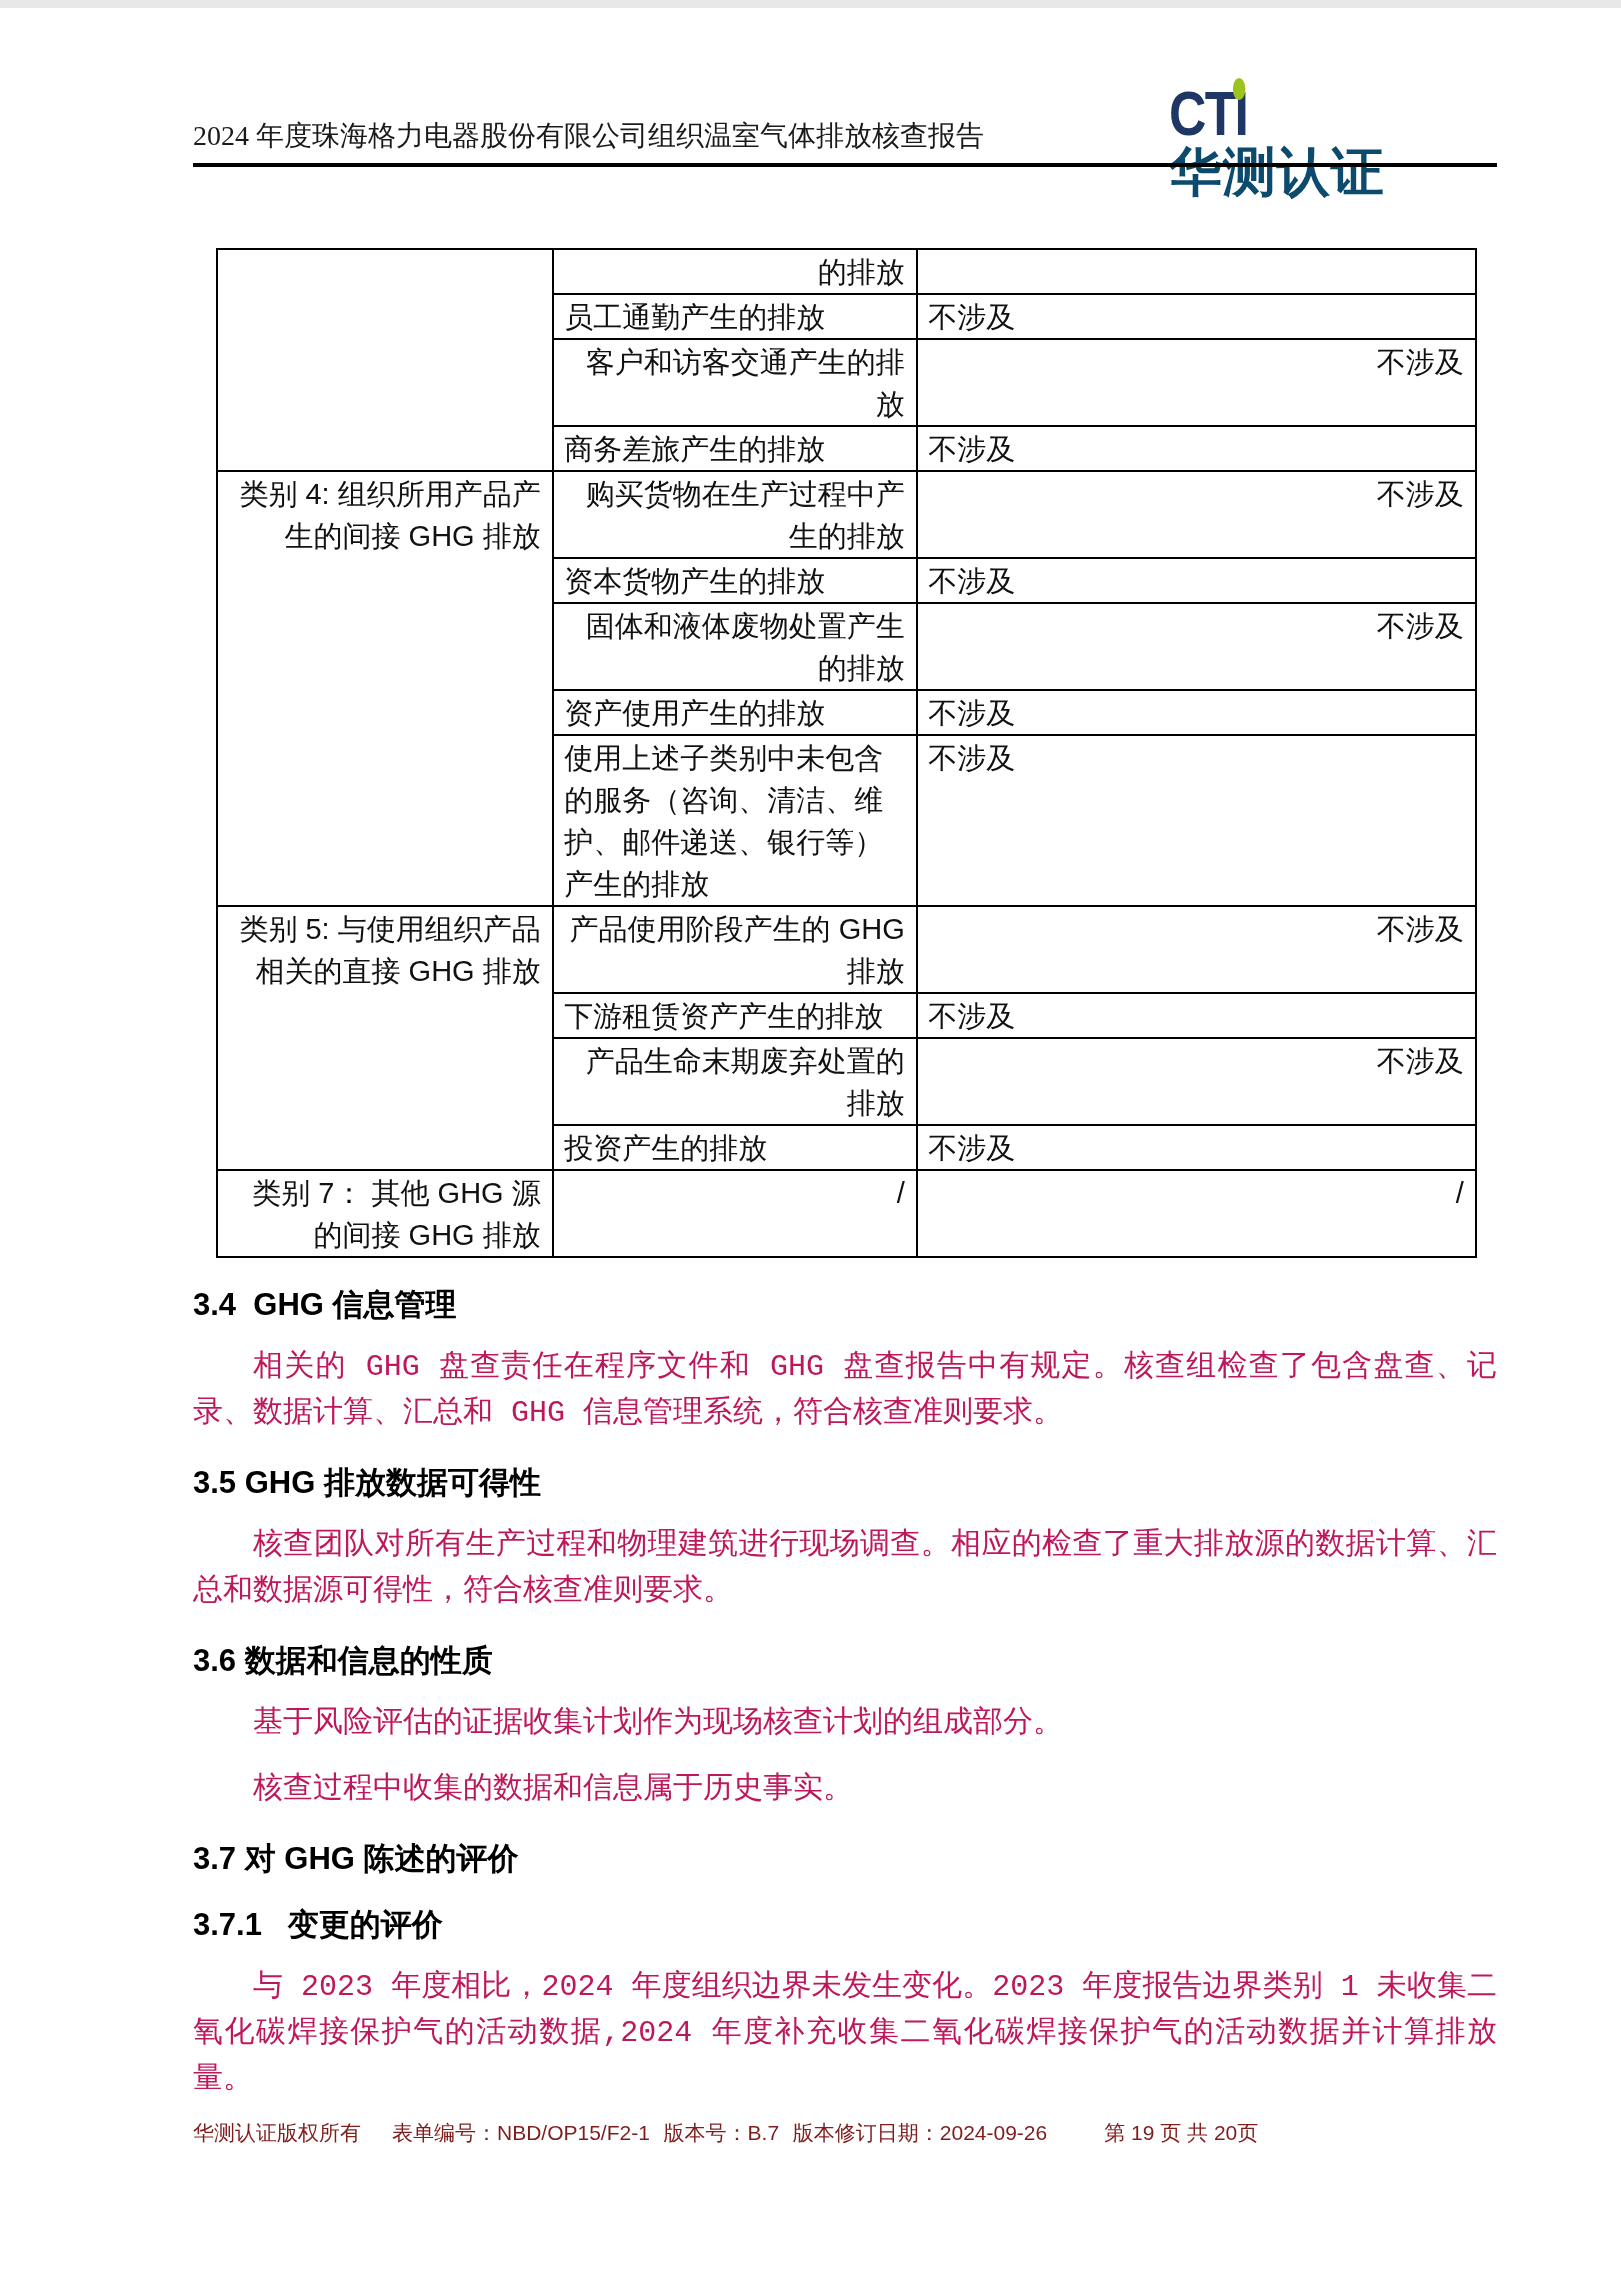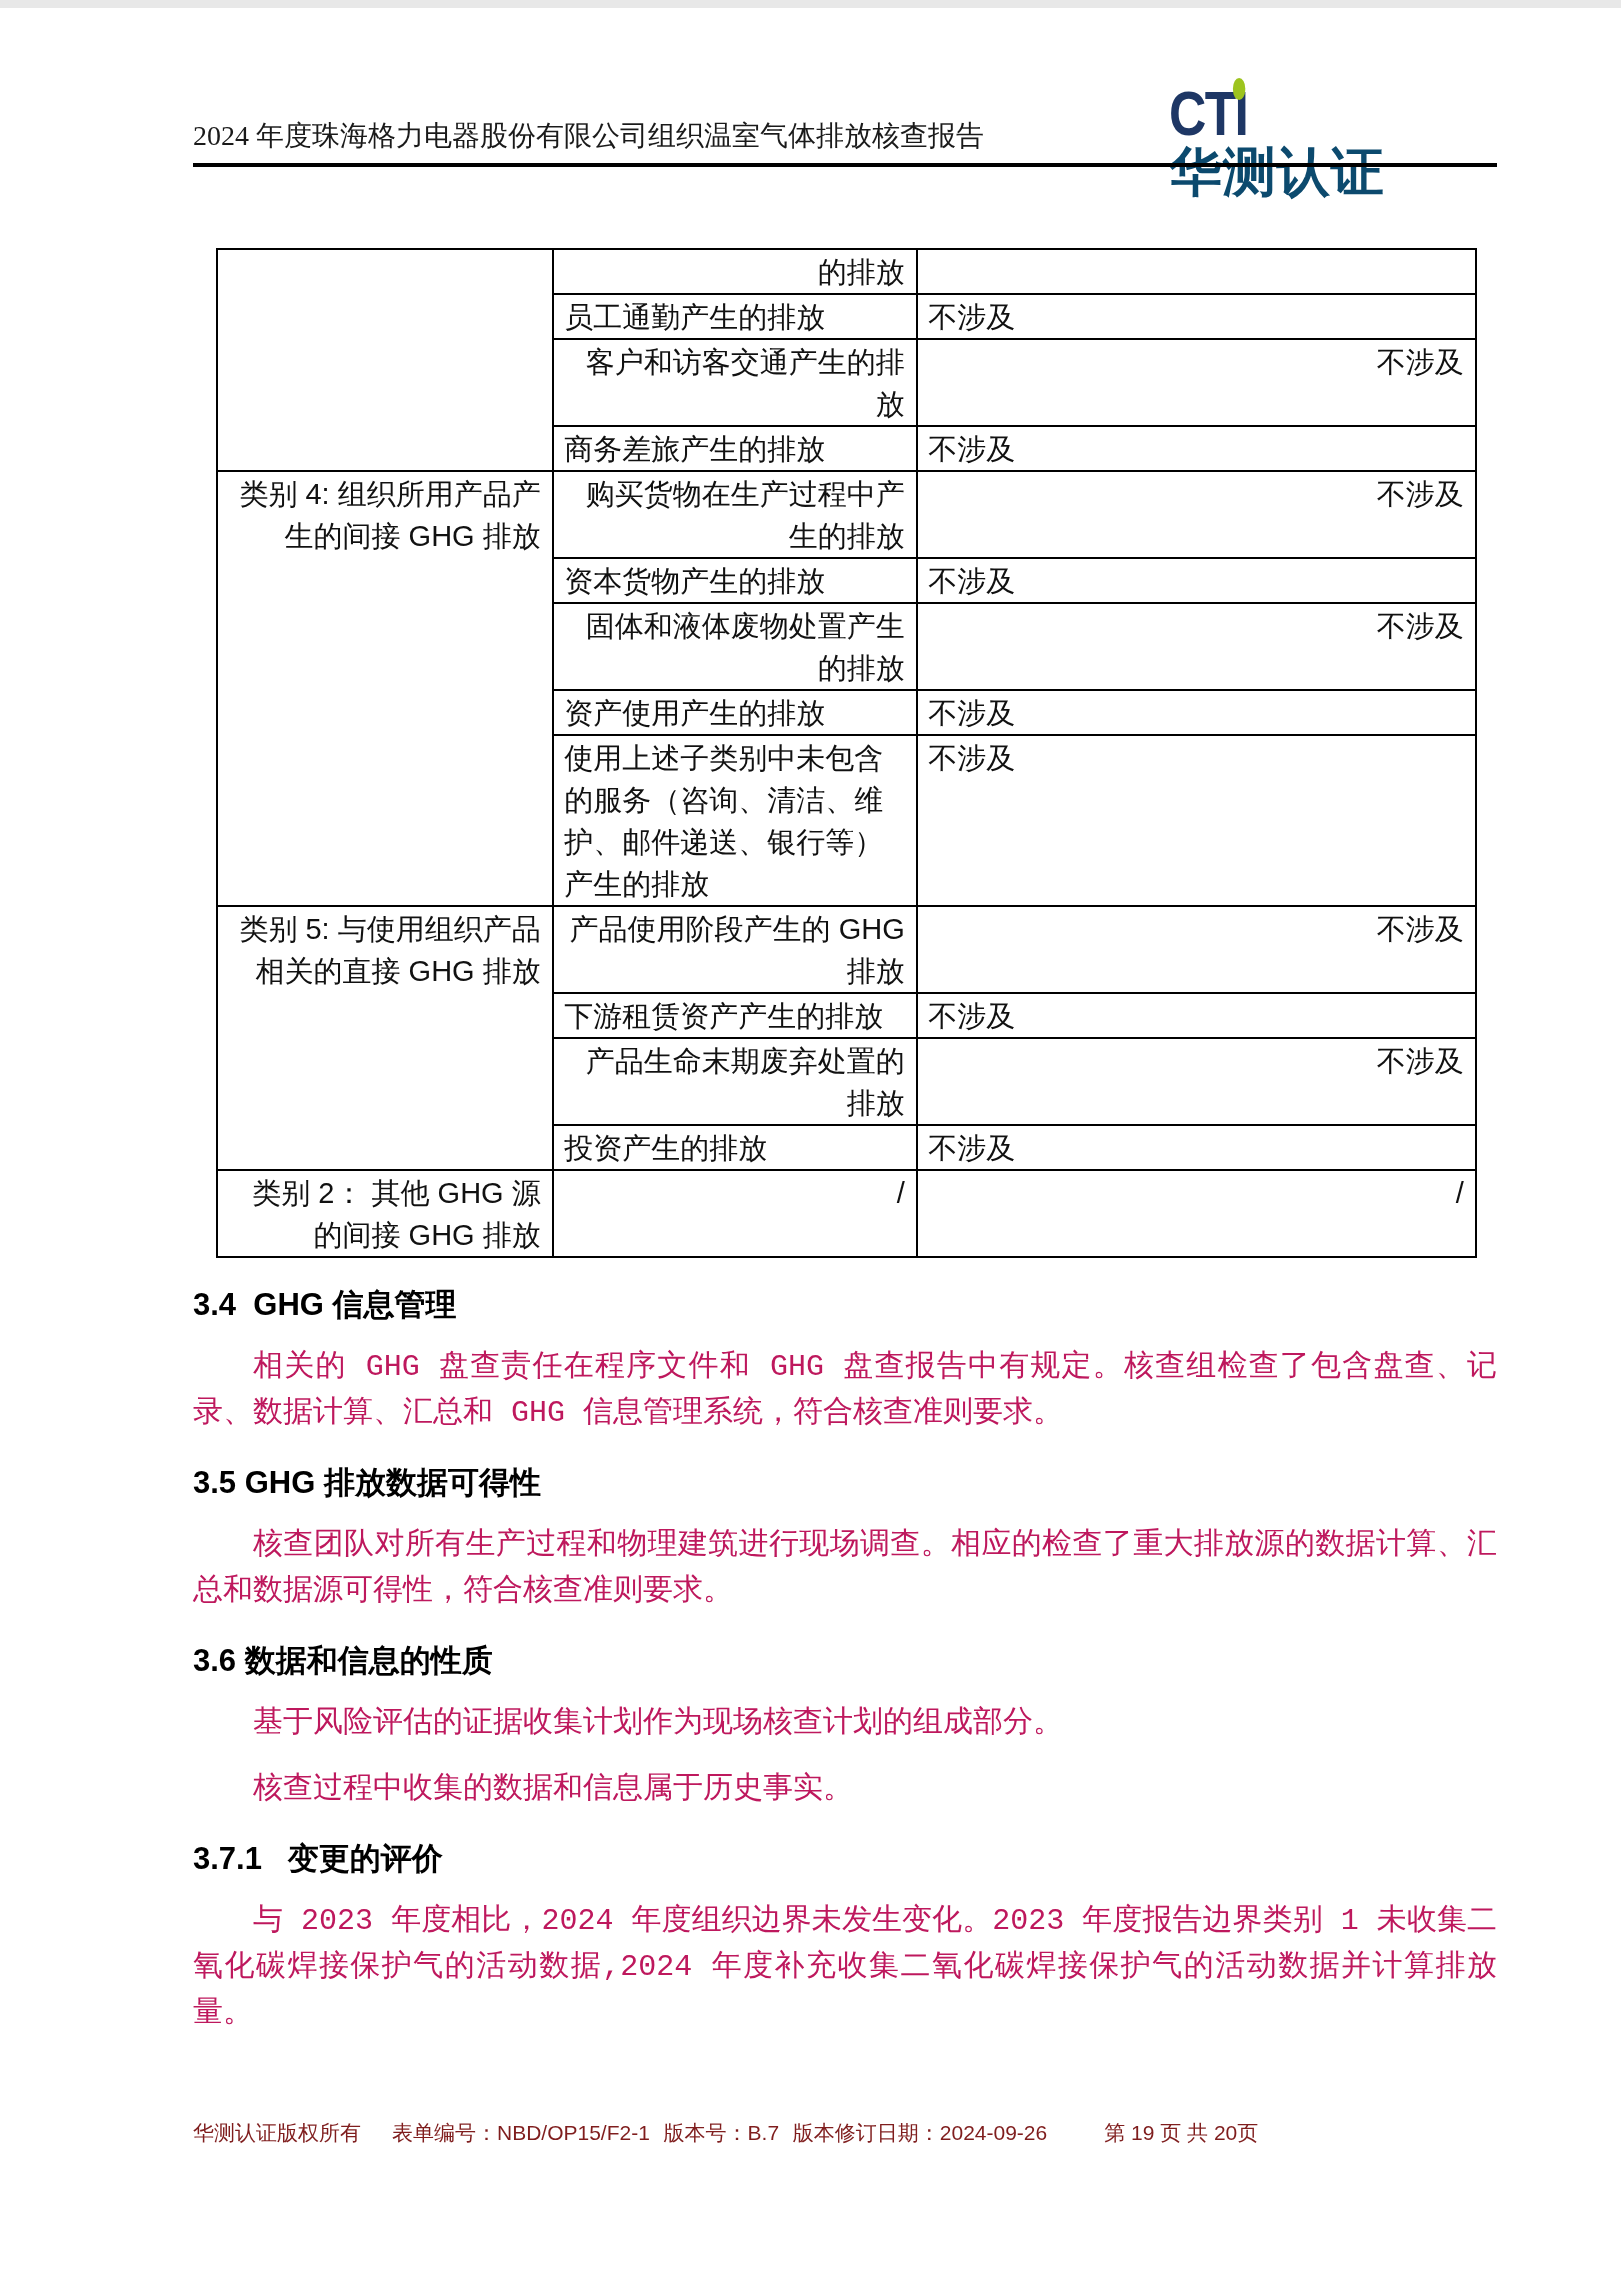--- a/index.html
+++ b/index.html
@@ -127,41 +127,44 @@
         <tr class="h2">
           <td>产品生命末期废弃处置的排放</td>
           <td>不涉及</td>
         </tr>
         <tr class="h1">
           <td>投资产生的排放</td>
           <td>不涉及</td>
         </tr>
 
         <tr class="h2">
-          <td class="cat-top">类别 2： 其他 GHG 源的间接 GHG 排放</td>
+          <td class="cat-top">类别 7： 其他 GHG 源的间接 GHG 排放</td>
           <td>/</td>
           <td class="slash-lo">/</td>
         </tr>
       </tbody>
     </table>
 
     <div>
       <div class="sec-h">3.4  GHG 信息管理</div>
       <p class="para">相关的 GHG 盘查责任在程序文件和 GHG 盘查报告中有规定。核查组检查了包含盘查、记录、数据计算、汇总和 GHG 信息管理系统，符合核查准则要求。</p>
     </div>
     <div>
       <div class="sec-h">3.5 GHG 排放数据可得性</div>
       <p class="para">核查团队对所有生产过程和物理建筑进行现场调查。相应的检查了重大排放源的数据计算、汇总和数据源可得性，符合核查准则要求。</p>
     </div>
     <div>
       <div class="sec-h">3.6 数据和信息的性质</div>
       <p class="para">基于风险评估的证据收集计划作为现场核查计划的组成部分。</p>
       <p class="para">核查过程中收集的数据和信息属于历史事实。</p>
     </div>
     <div>
+      <div class="sec-h">3.7 对 GHG 陈述的评价</div>
+    </div>
+    <div>
       <div class="sec-h">3.7.1   变更的评价</div>
       <p class="para">与 2023 年度相比，2024 年度组织边界未发生变化。2023 年度报告边界类别 1 未收集二氧化碳焊接保护气的活动数据,2024 年度补充收集二氧化碳焊接保护气的活动数据并计算排放量。</p>
     </div>
 
   </div>
 
   <div class="footer">
     <span class="f-copy">华测认证版权所有</span>
     <span class="f-form">表单编号：NBD/OP15/F2-1</span>
     <span class="f-ver">版本号：B.7</span>

